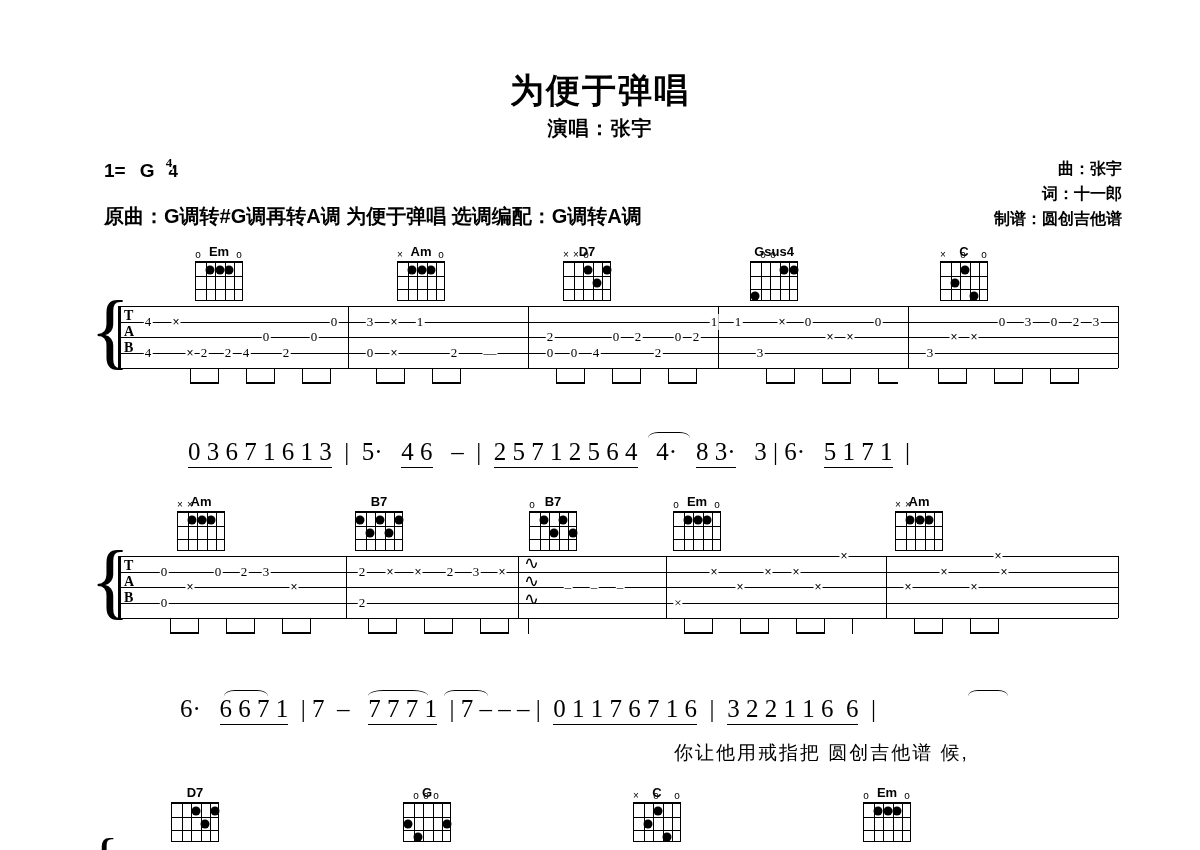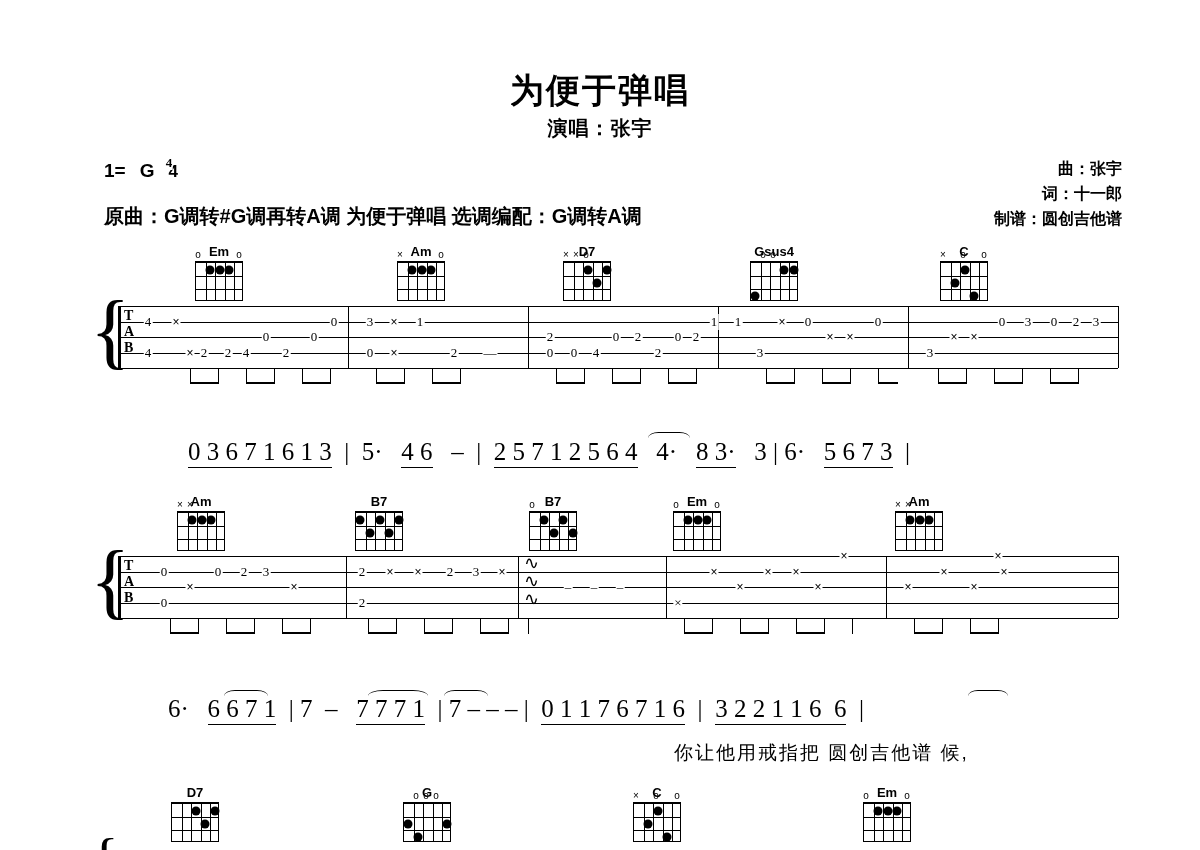--- a/index.html
+++ b/index.html
@@ -322,21 +322,21 @@
     <span class="u1">0 3 6 7 1 6 1 3</span>
     <span>&nbsp;|&nbsp;</span>
     <span>5·&nbsp;&nbsp;</span>
     <span class="u1">4 6</span>
     <span>&nbsp;&nbsp;–&nbsp;&nbsp;|&nbsp;</span>
     <span class="u1">2 5 7 1 2 5 6 4</span>
     <span>&nbsp;</span>
     <span>4·&nbsp;&nbsp;</span>
     <span class="u1">8 3·</span>
     <span>&nbsp;&nbsp;3&nbsp;|&nbsp;6·&nbsp;&nbsp;</span>
-    <span class="u1">5 6 7 3</span>
+    <span class="u1">5 1 7 1</span>
     <span>&nbsp;|</span>
   </div>
   <div class="slur" style="left:648px;top:432px;width:42px;"></div>
 
   <div class="chord" style="left:172px;top:494px;">
     <div class="cname">Am</div>
     <div class="grid">
       <div class="v" style="left:9.6px"></div>
         <div class="v" style="left:19.2px"></div>
       <div class="v" style="left:28.8px"></div>
@@ -516,21 +516,21 @@
       <div class="xm" style="left:880px;top:0px;">×</div>
       <div class="stem" style="left:796px;top:62px;height:16px;"></div>
       <div class="stem" style="left:824px;top:62px;height:16px;"></div>
       <div class="stem" style="left:852px;top:62px;height:16px;"></div>
       <div class="stem" style="left:880px;top:62px;height:16px;"></div>
       <div class="beam" style="left:796px;top:76px;width:28px;"></div>
       <div class="beam" style="left:852px;top:76px;width:28px;"></div>
     </div>
   </div>
 
-  <div class="melody" style="left:168px;top:695px;">
+  <div class="melody" style="left:180px;top:695px;">
     <span>6·&nbsp;&nbsp;</span>
     <span class="u1">6 6 7 1</span>
     <span>&nbsp;|&nbsp;7&nbsp;&nbsp;–&nbsp;&nbsp;</span>
     <span class="u1">7 7 7 1</span>
     <span>&nbsp;|&nbsp;7&nbsp;–&nbsp;–&nbsp;–&nbsp;|&nbsp;</span>
     <span class="u1">0 1 1 7 6 7 1 6</span>
     <span>&nbsp;|&nbsp;</span>
     <span class="u1">3 2 2 1 1 6&nbsp;&nbsp;6</span>
     <span>&nbsp;|</span>
   </div>

